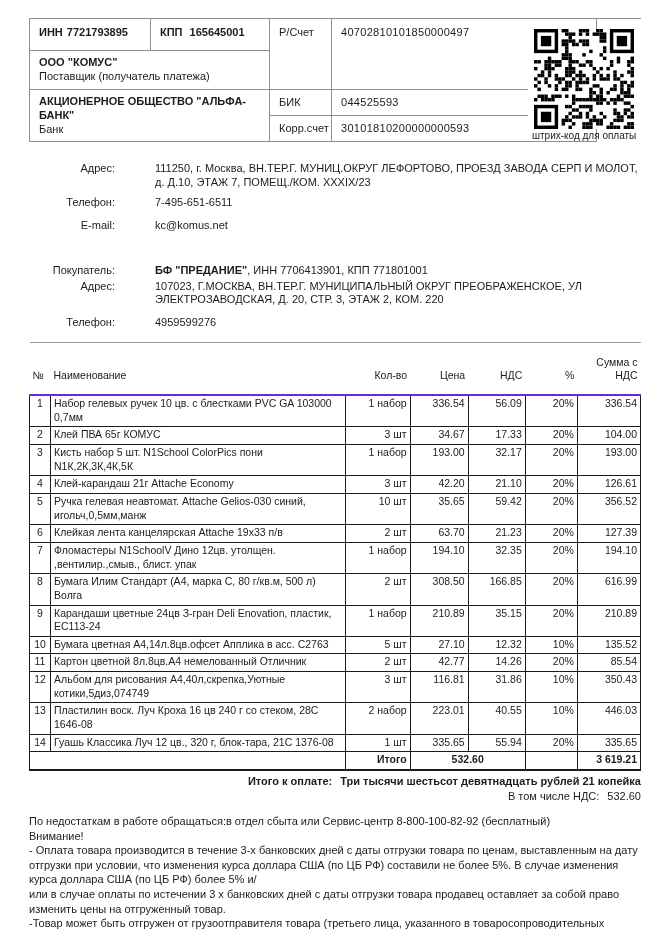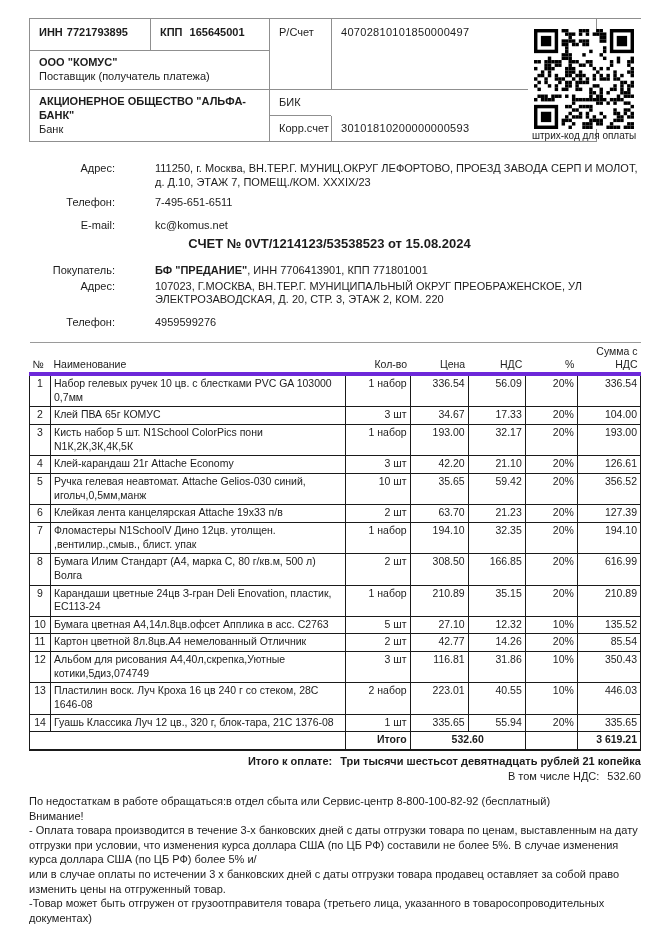--- a/index.html
+++ b/index.html
@@ -42,22 +42,22 @@
   .crow{display:flex;margin-bottom:7px;line-height:1.24;gap:40px;}
   .crow.wide-gap{margin-bottom:9px;}
   .clabel{flex:0 0 86px;width:86px;text-align:right;}
   .cval{flex:1;}
   
   .title{position:absolute;left:0;top:236px;width:659px;text-align:center;font-weight:bold;font-size:13px;}
   
   .main{position:absolute;left:29px;top:342px;width:612px;}
   table.items{width:612px;border-collapse:collapse;table-layout:fixed;font-size:10.5px;}
   table.items th{
-    font-weight:normal;border-top:1px solid #9a9a9a;border-bottom:4px solid #6d28d9;
-    padding:2px 3px;vertical-align:bottom;line-height:1.2;
+    font-weight:normal;border-top:1px solid #9a9a9a;border-bottom:2px solid #6d28d9;
+    padding:13px 3px;vertical-align:bottom;line-height:1.2;
   }
   th.al{text-align:left;} th.ar{text-align:right;}
   table.items td{
     border:1px solid #1a1a1a;padding:1px 3px 2px;vertical-align:top;line-height:1.3;
     word-wrap:break-word;
   }
   td.c-num{text-align:center;padding-left:1px;padding-right:1px;}
   td.c-name{text-align:left;}
   td.c-qty{text-align:right;padding-right:4px;}
   td.c-price,td.c-vat,td.c-pct,td.c-sum{text-align:right;}
@@ -93,20 +93,21 @@
       <div class="bold">ООО "КОМУС"</div>
       <div>Поставщик (получатель платежа)</div>
     </div>
     <div class="b-bank">
       <div class="bold">АКЦИОНЕРНОЕ ОБЩЕСТВО "АЛЬФА-БАНК"</div>
       <div>Банк</div>
     </div>
     <div class="b-rs-l">Р/Счет</div>
     <div class="b-rs-v">40702810101850000497</div>
     <div class="b-bik-l">БИК</div>
+    <div class="b-bik-v">044525593</div>
     <div class="b-korr-l">Корр.счет</div>
     <div class="b-korr-v">30101810200000000593</div>
   </div>
 
   <div class="qrbox">
     <svg id="qr-svg" viewBox="0 0 100 100" xmlns="http://www.w3.org/2000/svg">
         <rect x="0" y="0" width="100" height="100" fill="#fff"></rect>
         <rect x="27.586206896551722" y="0" width="3.4482758620689653" height="3.4482758620689653" fill="#000"></rect>
         <rect x="31.034482758620687" y="0" width="3.4482758620689653" height="3.4482758620689653" fill="#000"></rect>
         <rect x="44.82758620689655" y="0" width="3.4482758620689653" height="3.4482758620689653" fill="#000"></rect>
@@ -402,21 +403,20 @@
     <div class="crow wide-gap">
       <div class="clabel">Телефон:</div>
       <div class="cval">7-495-651-6511</div>
     </div>
     <div class="crow">
       <div class="clabel">E-mail:</div>
       <div class="cval">kc@komus.net</div>
     </div>
   </div>
 
-  <div class="title">СЧЕТ № 0VT/1214123/53538523 от 15.08.2024</div>
 
   <div class="buyer">
     <div class="crow" style="margin-bottom:2px;">
       <div class="clabel">Покупатель:</div>
       <div class="cval"><span class="bold">БФ "ПРЕДАНИЕ"</span><span>, ИНН 7706413901, КПП 771801001</span></div>
     </div>
     <div class="crow wide-gap">
       <div class="clabel">Адрес:</div>
       <div class="cval">107023, Г.МОСКВА, ВН.ТЕР.Г. МУНИЦИПАЛЬНЫЙ ОКРУГ ПРЕОБРАЖЕНСКОЕ, УЛ ЭЛЕКТРОЗАВОДСКАЯ, Д. 20, СТР. 3, ЭТАЖ 2, КОМ. 220</div>
     </div>

